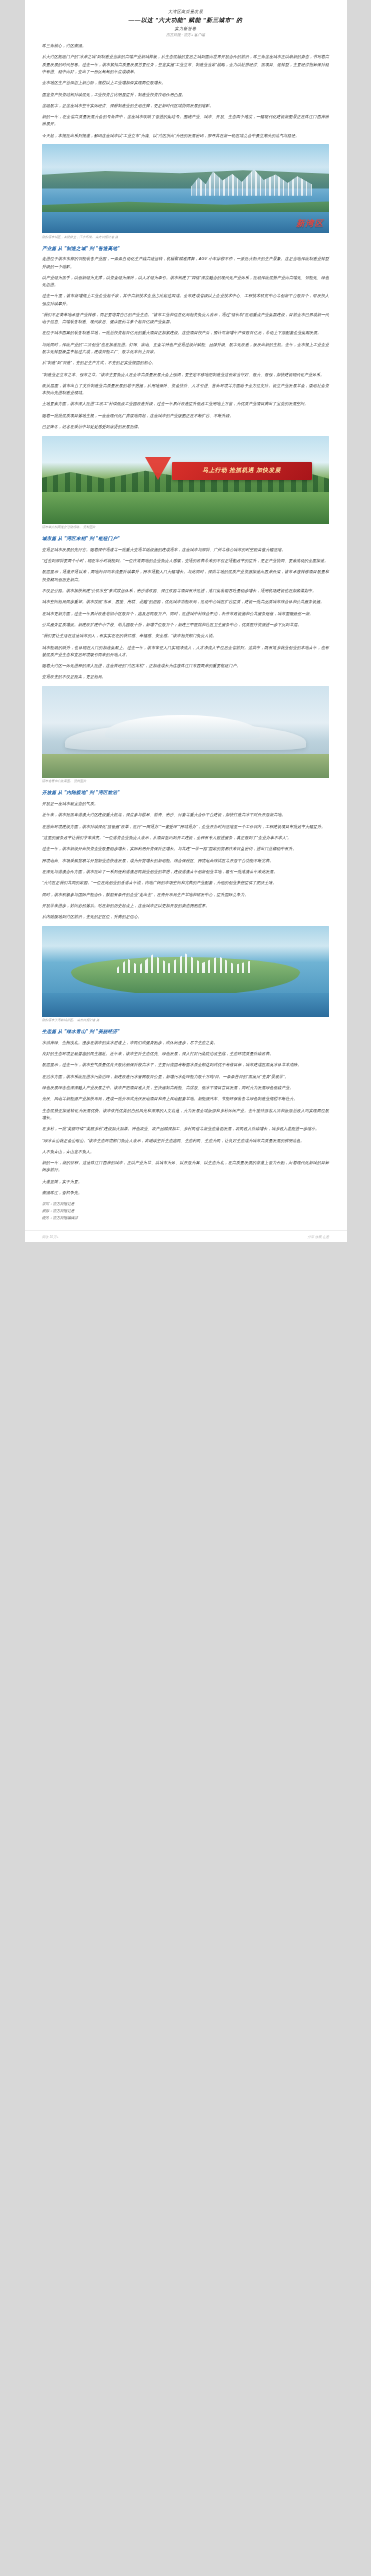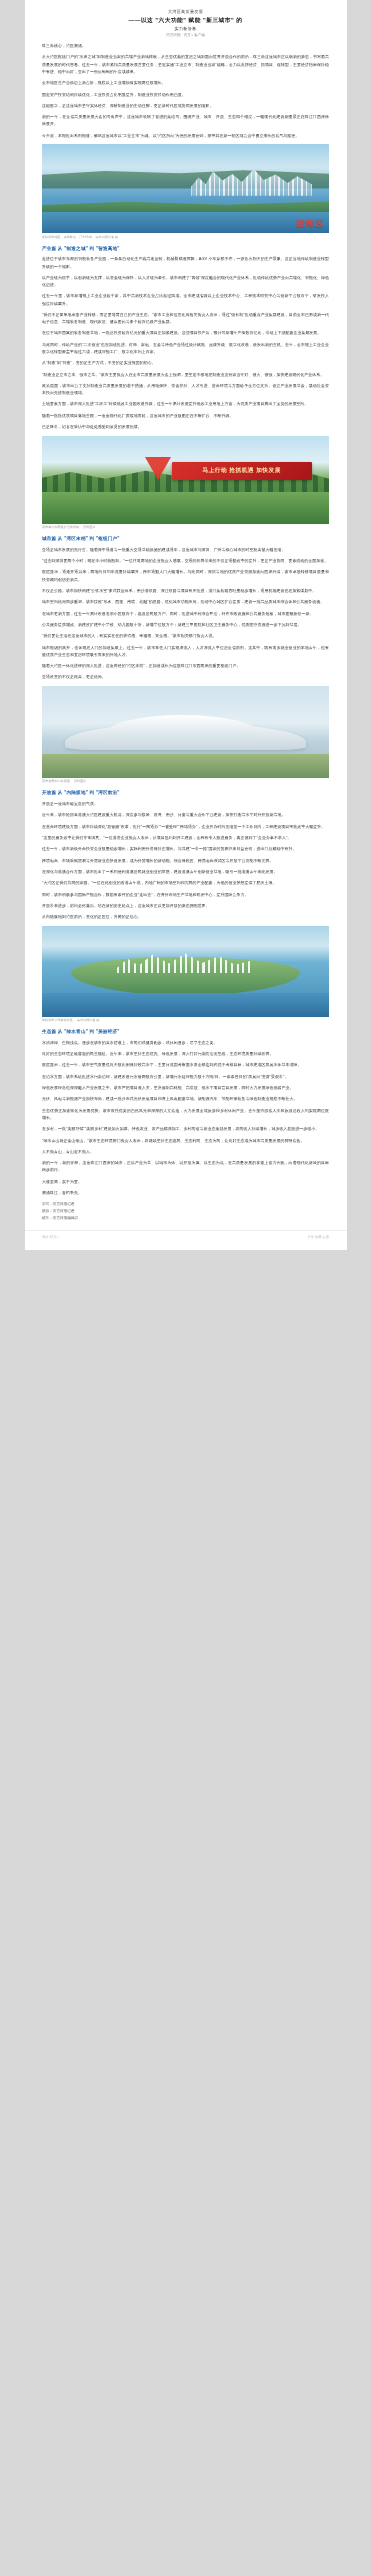--- a/index.html
+++ b/index.html
@@ -9,21 +9,22 @@
   }
   body {
     font-family: "Liberation Sans", "DejaVu Sans", sans-serif;
     width: 371px;
   }
   .page {
     width: 322px;
     margin: 0 auto;
     background: #ffffff;
     box-sizing: border-box;
-    padding: 0 0 11px 0;
+    padding: 0 0 3px 0;
+    font-style: italic;
   }
   .inner {
     padding: 0 17.5px;
   }
   .header {
     text-align: center;
     padding: 9.3px 0 5.2px 0;
   }
   .kicker {
     font-size: 4.1px;

